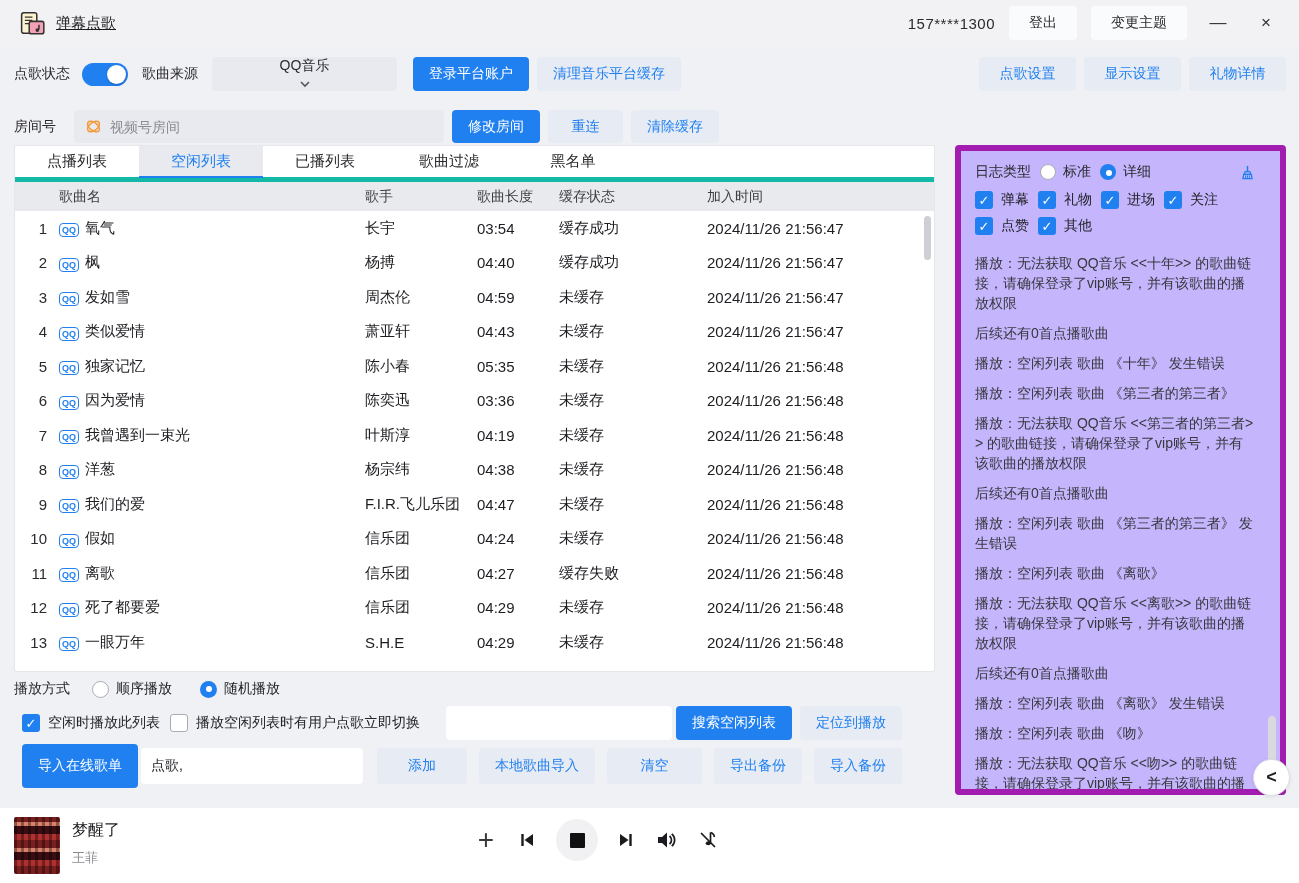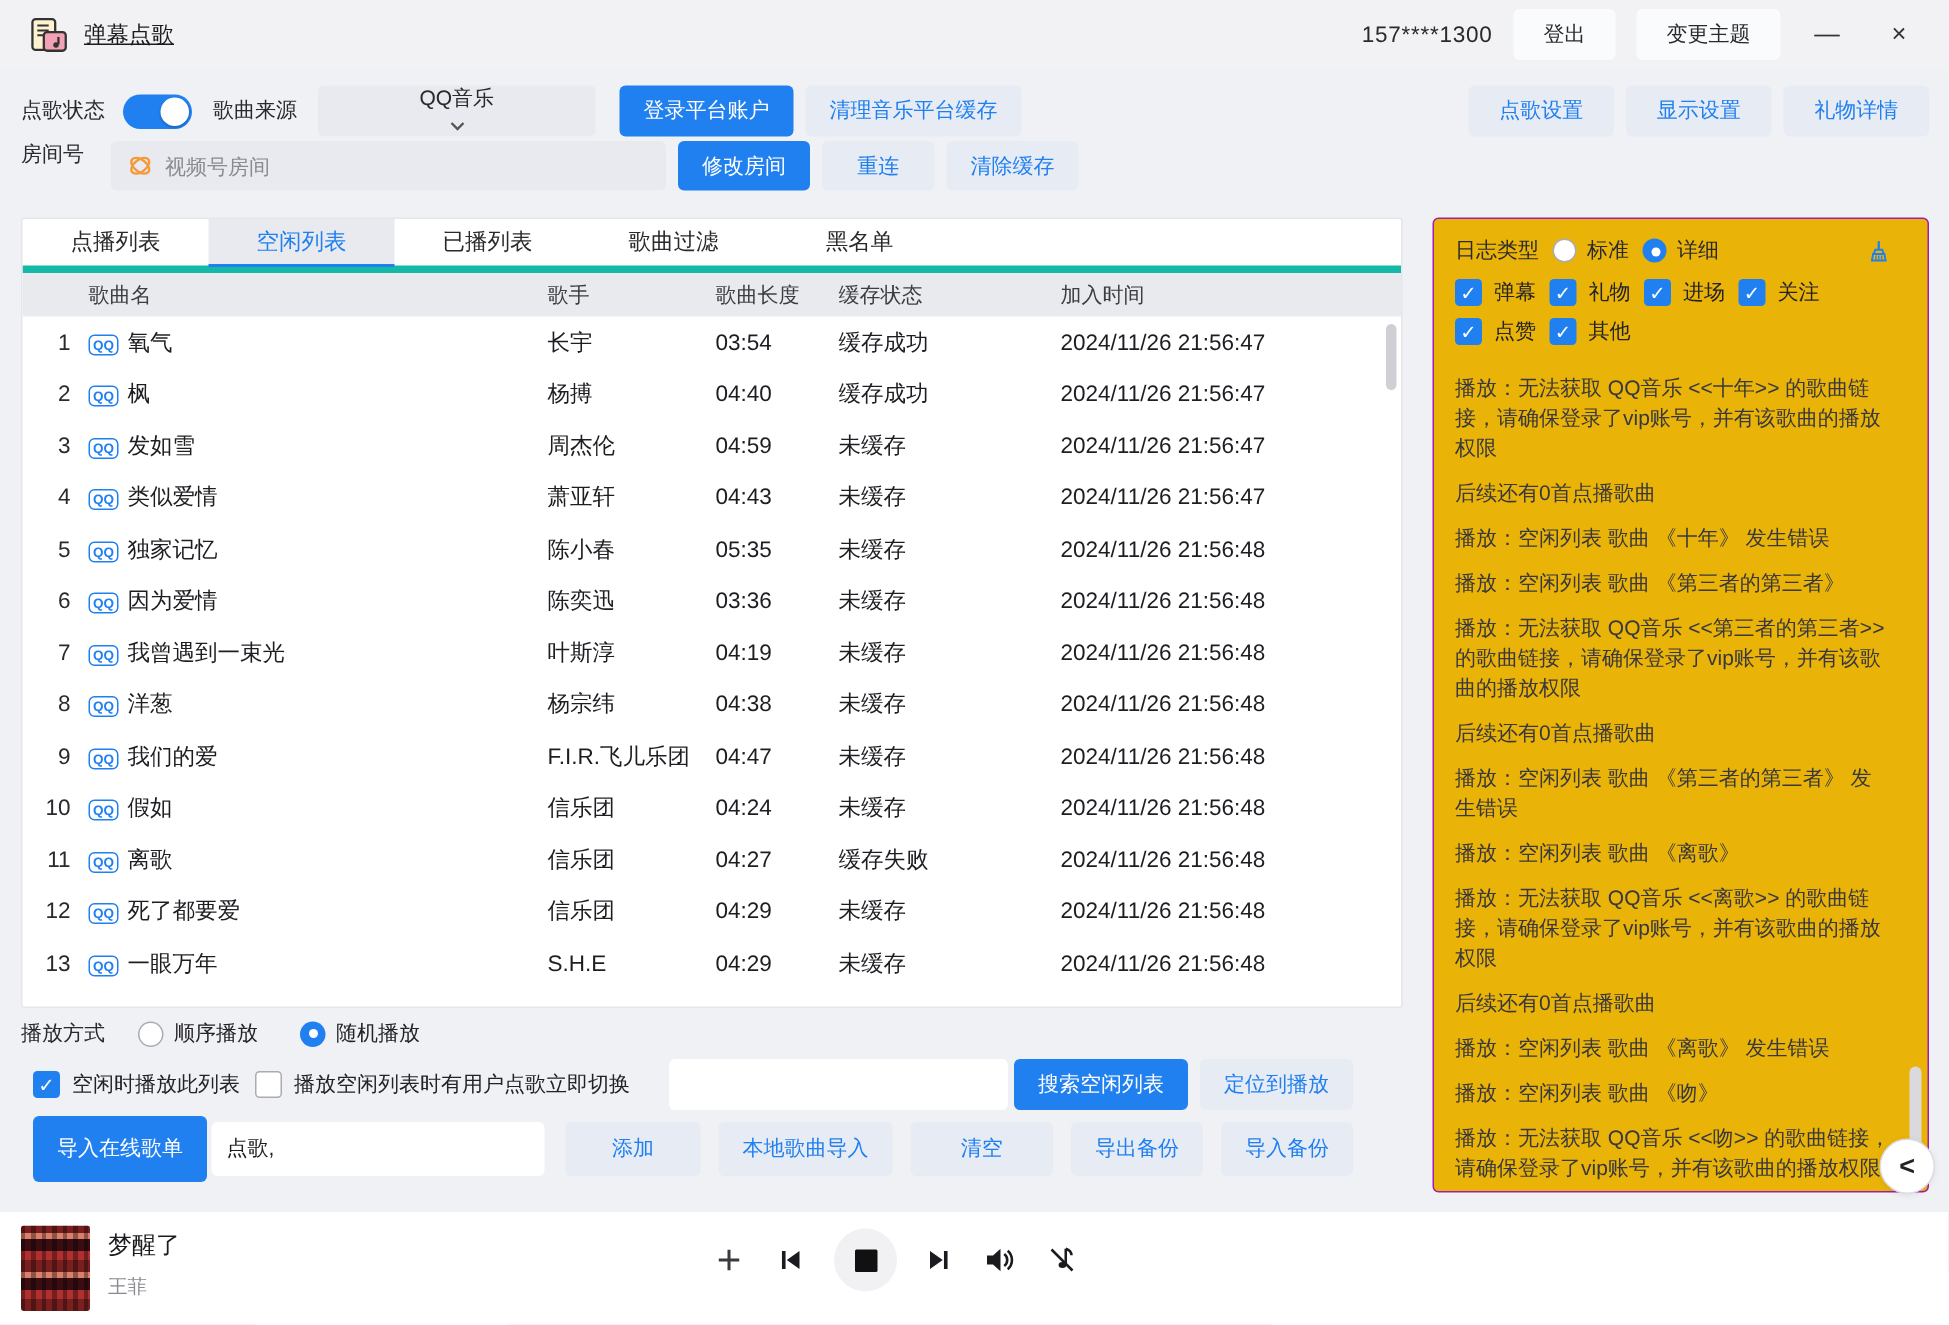--- a/index.html
+++ b/index.html
@@ -15,21 +15,21 @@
   .app-icon { margin-left:20px; width:26px; height:26px; }
   .app-title { margin-left:10px; font-size:15px; color:#1b1b1f;text-decoration:underline; }
   .tb-right { margin-left:auto; display:flex; align-items:center; gap:14px; padding-right:16px; }
   .account { font-size:15px; color:#2a2a2e; letter-spacing:.5px; }
   .tb-btn { background:#fafbfc; border:none; border-radius:4px; padding:8px 20px;
     font-size:14px; color:#2a2a2e; cursor:pointer; font-family:inherit; }
   .win-ctl { width:34px; height:30px; border:none; background:transparent; font-size:17px;
     color:#333; cursor:pointer; }
   
   .row1 { position:absolute; left:14px; top:57px; width:1272px; height:34px; display:flex; align-items:center; }
-  .row2 { position:absolute; left:14px; top:94px; width:1272px; height:33px; display:flex; }
+  .row2 { position:absolute; left:14px; top:110px; width:1272px; height:33px; display:flex; align-items:center; }
   .lbl { font-size:14px; color:#2a2a2e; }
   .toggle { width:46px; height:23px; border-radius:12px; background:#2080f0; position:relative;
     margin:0 14px 0 12px; cursor:pointer; }
   .toggle .knob { position:absolute; right:2px; top:2px; width:19px; height:19px; border-radius:50%;
     background:#fff; box-shadow:0 1px 2px rgba(0,0,0,.25); }
   .select { background:#e9eaef; border-radius:4px; height:34px; display:flex; align-items:center;
     padding:0 10px; color:#2a2a2e; cursor:pointer; }
   .src-select { width:185px; margin-left:14px;flex-direction:column; }
   .select .sel-txt { flex:1; }
   .btn-blue { background:#2080f0; color:#fff; border:none; border-radius:4px; height:34px;
@@ -70,22 +70,22 @@
   .chk { width:18px; height:18px; border-radius:3px; background:#2080f0; color:#fff; font-size:13px;
     display:flex; align-items:center; justify-content:center; flex:none; }
   .chk.off { background:#fff; border:1px solid #ababb2; color:transparent; }
   .clabel { display:flex; align-items:center; gap:8px; cursor:pointer; margin-left:8px; }
   .search-input { margin-left:26px; width:226px; height:34px; border:none; border-radius:4px; background:#fff;
     padding:0 10px; font-size:14px; font-family:inherit; outline:none; }
   .import-row { position:absolute; left:14px; top:748px; width:910px; height:36px; display:flex; align-items:center; }
   .import-input { margin-left:3px; width:222px; height:36px; border:none; border-radius:4px; background:#fff;
     padding:0 10px; font-size:14px; color:#1d1d22; font-family:inherit; outline:none; }
   
-  .logpanel { position:absolute; left:955px; top:145px; width:331px; height:650px; background:#eab308;
-    border:1px solid #a21caf; border-radius:4px; padding:12px 24px 12px 14px; overflow:hidden; }
+  .logpanel { position:absolute; left:955px; top:145px; width:331px; height:650px; background:#c4b5fd;
+    border:6px solid #a21caf; border-radius:4px; padding:12px 24px 12px 14px; overflow:hidden; }
   .log-head { display:flex; align-items:center; gap:9px; font-size:14px; color:#2a2a2e; }
   .log-head .broom { margin-left:auto; cursor:pointer; }
   .filters { display:flex; flex-wrap:wrap; margin-top:10px; width:300px; }
   .filters .clabel { margin:0 9px 8px 0; }
   .log-entries { margin-top:4px; font-size:14px; color:#38383d; }
   .log-entry { line-height:20px; margin:10px 0; word-break:break-all; }
   .logscroll { position:absolute; right:4px; top:12px; width:8px; height:620px; }
   .logscroll .thumb { position:absolute; top:553px; width:8px; height:58px; border-radius:4px; background:#d9d9de; }
   .collapse-btn { position:absolute; left:1253px; top:759px; width:37px; height:37px; border-radius:50%;
     background:#fff; border:1px solid #dcdce0; box-shadow:0 1px 4px rgba(0,0,0,.08);

